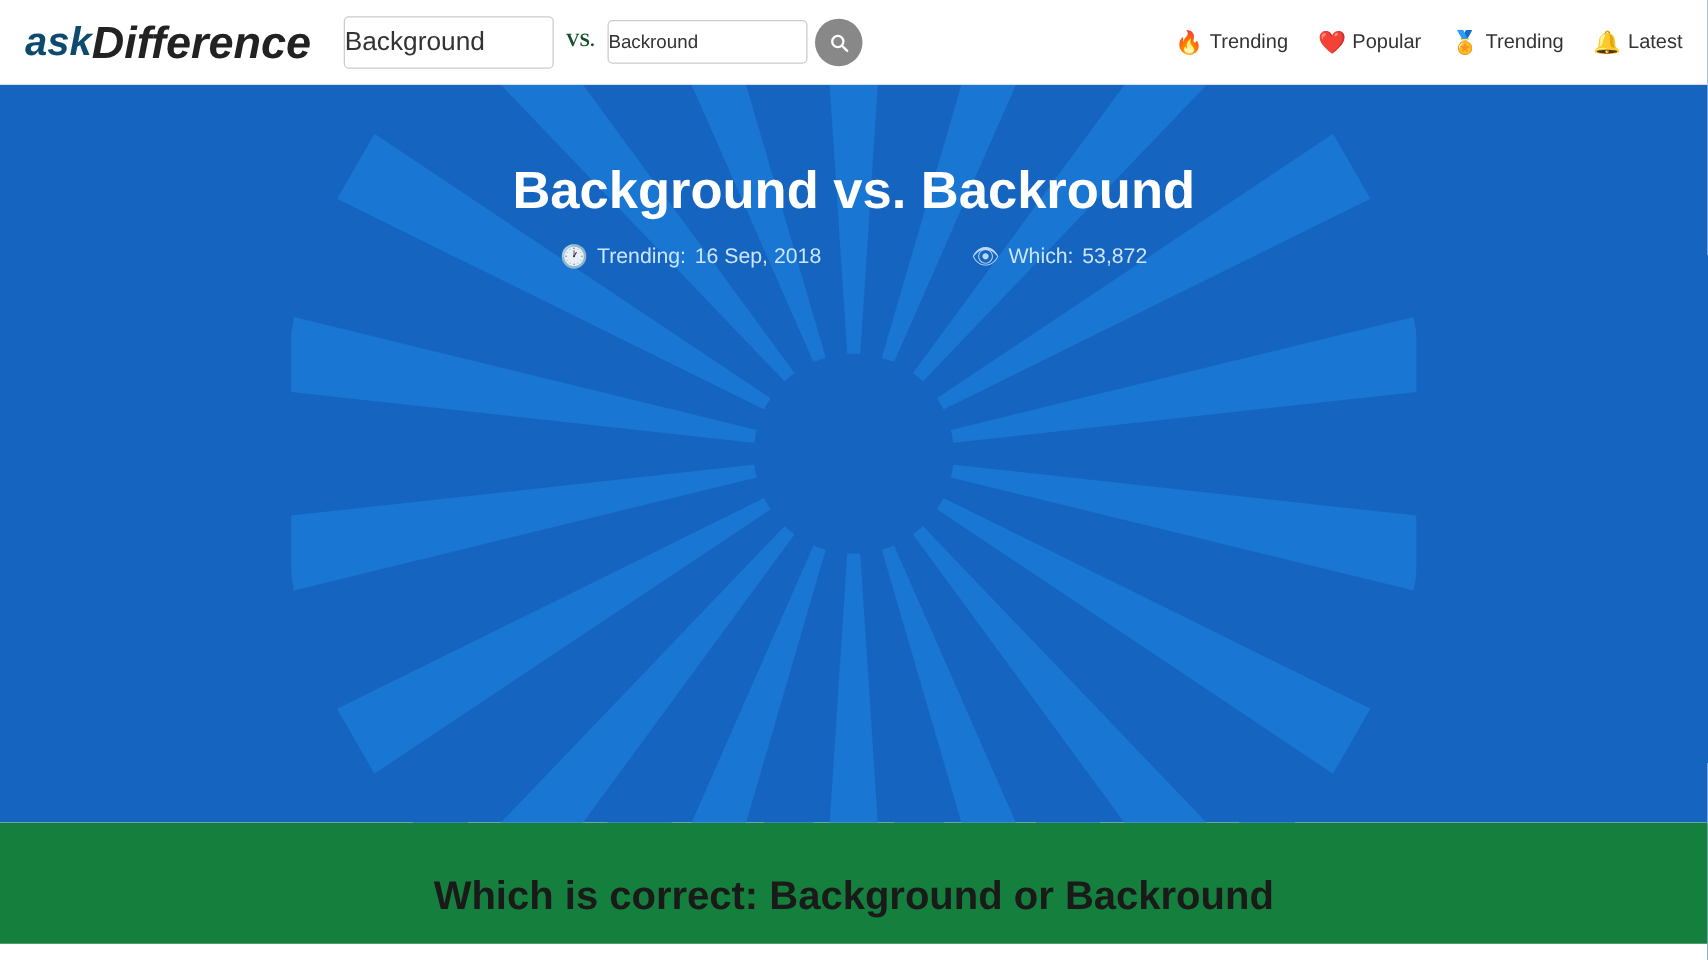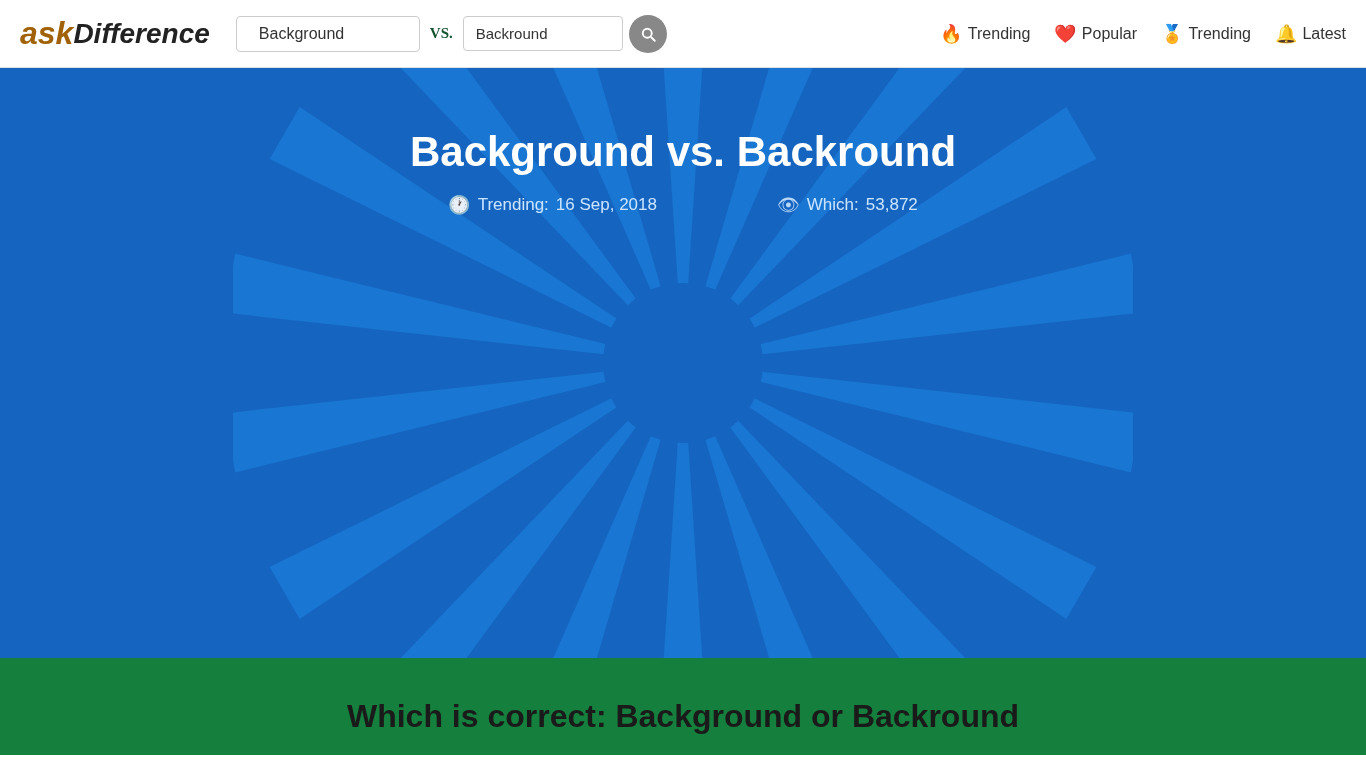--- a/index.html
+++ b/index.html
@@ -31,61 +31,61 @@
       align-items: center;
       text-decoration: none;
       margin-right: 10px;
       flex-shrink: 0;
     }
 
     .logo-ask {
       font-size: 32px;
       font-weight: 900;
       font-style: italic;
-      color: #a16207;
+      color: #0c4a6e;
       font-family: Arial, sans-serif;
     }
 
     .logo-difference {
-      font-size: 28px;
+      font-size: 36px;
       font-weight: 700;
       font-style: italic;
       color: #222222;
       font-family: Arial, sans-serif;
     }
 
     .search-area {
       display: flex;
       align-items: center;
       gap: 6px;
       flex: 1;
       max-width: 500px;
     }
 
     .search-input {
       border: 1px solid #cccccc;
       border-radius: 4px;
-      padding: 8px 22px;
-      font-size: 16px;
+      padding: 8px 0;
+      font-size: 21px;
       outline: none;
-      width: 184px;
+      width: 168px;
       color: #333;
     }
 
     .vs-label {
       font-size: 15px;
       font-weight: bold;
       color: #14532d;
       padding: 0 4px;
     }
 
     .search-input2 {
       border: 1px solid #cccccc;
       border-radius: 4px;
-      padding: 8px 12px;
+      padding: 8px 0;
       font-size: 15px;
       outline: none;
       width: 160px;
       color: #333;
     }
 
     .search-btn {
       background: #888888;
       border: none;
       border-radius: 50%;

